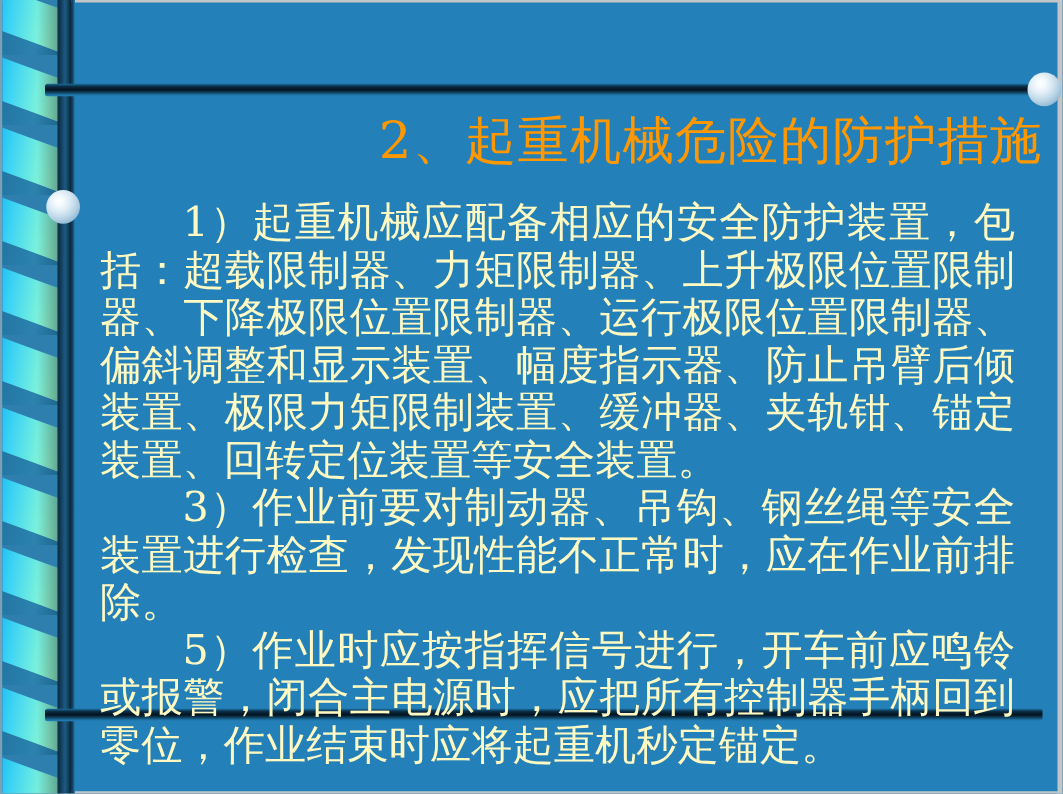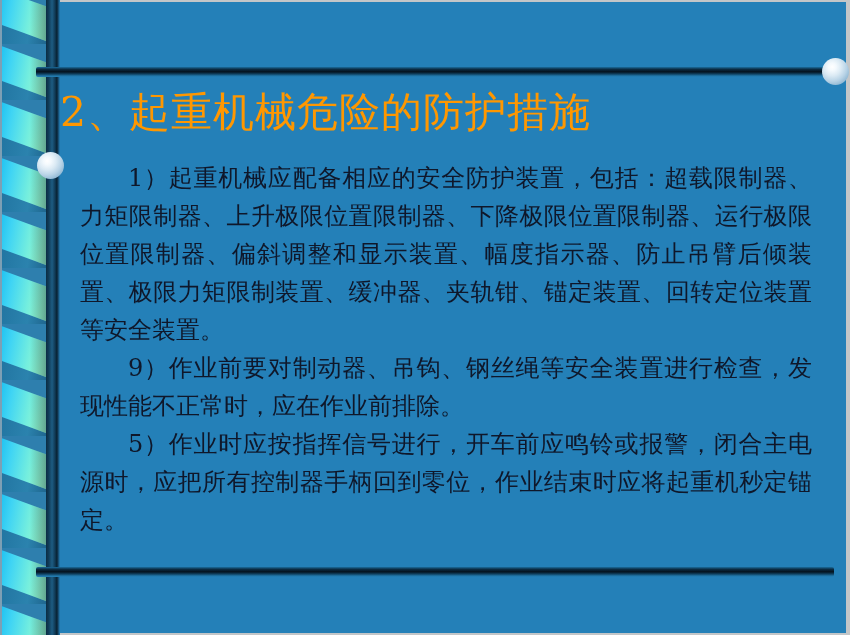--- a/index.html
+++ b/index.html
@@ -129,36 +129,36 @@
     position: absolute;
     left: 60px;
     top: 78px;
     width: 774px;
     height: 486px;
   }
 
   .slide-title {
     margin: 0;
     padding: 12px 0 0 0;
-    text-align: left;
+    text-align: right;
     color: #ff9700;
     font-family: "DejaVu Serif", "Liberation Serif", serif;
     font-weight: 400;
     font-size: 41px;
     line-height: 1.1;
     letter-spacing: 1px;
     white-space: nowrap;
   }
 
   .body-text {
     margin: 0;
     padding: 24px 22px 0 20px;
-    color: #0f172a;
+    color: #fef9c3;
     font-family: "DejaVu Serif", "Liberation Serif", serif;
-    font-size: 24px;
+    font-size: 33px;
     line-height: 38px;
     text-align: justify;
     text-justify: inter-ideograph;
     letter-spacing: 0px;
   }
   .para { margin: 0; text-indent: 2em; }
 </style>
 </head>
 <body>
 
@@ -239,17 +239,17 @@
   <div class="beam-inner beam-bottom"></div>
 
   <div class="knob right-knob"></div>
   <div class="knob left-knob"></div>
 
   <div class="content">
     <h1 class="slide-title">2、起重机械危险的防护措施</h1>
 
     <div class="body-text">
       <p class="para">1）起重机械应配备相应的安全防护装置，包括：超载限制器、力矩限制器、上升极限位置限制器、下降极限位置限制器、运行极限位置限制器、偏斜调整和显示装置、幅度指示器、防止吊臂后倾装置、极限力矩限制装置、缓冲器、夹轨钳、锚定装置、回转定位装置等安全装置。</p>
-      <p class="para">9）作业前要对制动器、吊钩、钢丝绳等安全装置进行检查，发现性能不正常时，应在作业前排除。</p>
+      <p class="para">3）作业前要对制动器、吊钩、钢丝绳等安全装置进行检查，发现性能不正常时，应在作业前排除。</p>
       <p class="para">5）作业时应按指挥信号进行，开车前应鸣铃或报警，闭合主电源时，应把所有控制器手柄回到零位，作业结束时应将起重机秒定锚定。</p>
     </div>
   </div>
 </div>
 
 </body></html>

